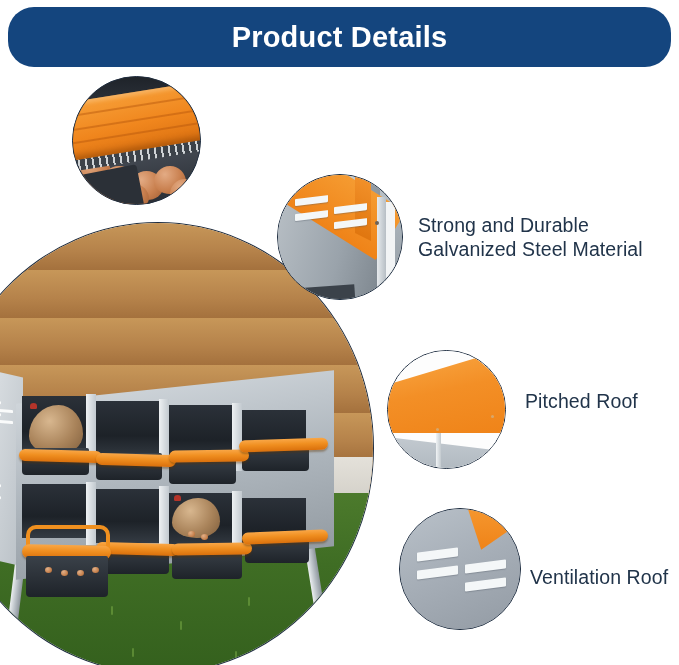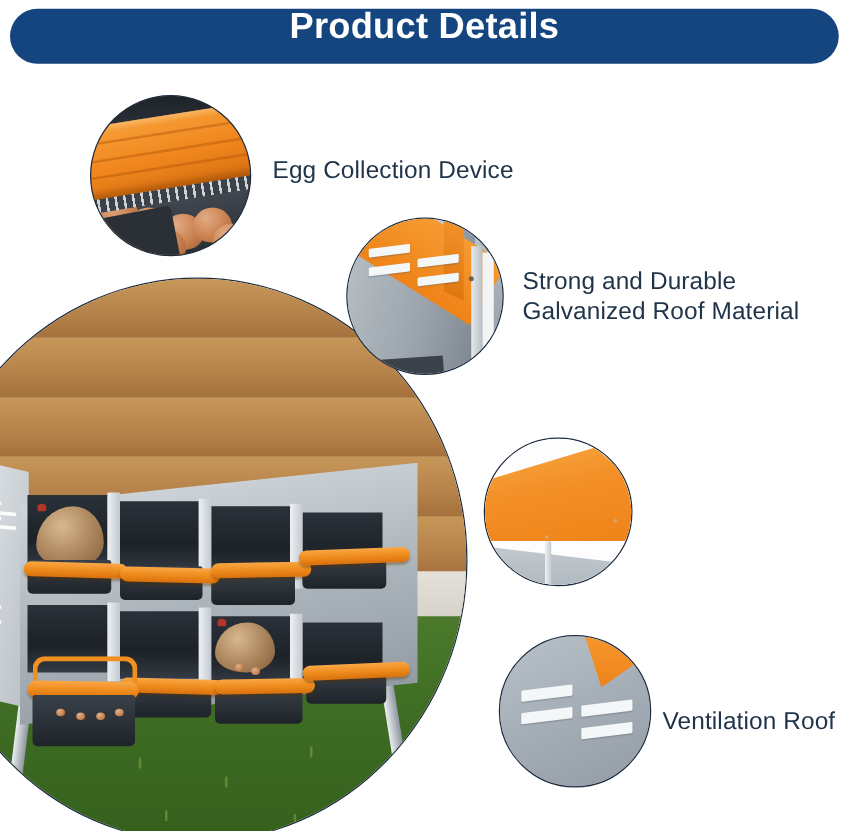--- a/index.html
+++ b/index.html
@@ -18,24 +18,25 @@
     background: #ffffff;
     overflow: hidden;
   }
 
   
   .header-banner {
     position: absolute;
     left: 8px;
     top: 7px;
     width: 663px;
-    height: 44px;
+    height: 60px;
     background: #14457e;
     border-radius: 26px;
     display: flex;
+    align-items: center;
     justify-content: center;
   }
   .header-title {
     color: #ffffff;
     font-size: 29px;
     font-weight: bold;
     letter-spacing: 0.2px;
     line-height: 1;
     white-space: nowrap;
   }
@@ -456,48 +457,48 @@
       <div class="egg e7"></div>
       <div class="egg-grate"></div>
       <div class="egg-lid">
         <div class="egg-lid-rib r1"></div>
         <div class="egg-lid-rib r2"></div>
         <div class="egg-lid-rib r3"></div>
       </div>
       <div class="egg-wedge"></div>
     </div>
   </div>
-  <div class="callout-label" id="label-egg">Egg Collection Device</div>
 
   <div class="bubble" id="bubble-steel">
     <div class="steel-bg"></div>
     <div class="steel-panel"></div>
     <div class="steel-roof"></div>
     <div class="steel-roof-edge"></div>
     <div class="steel-post"></div>
     <div class="steel-gap"></div>
     <div class="vslot s1"></div>
     <div class="vslot s2"></div>
     <div class="vslot s3"></div>
     <div class="vslot s4"></div>
     <div class="steel-dot"></div>
     <div class="steel-bottom"></div>
   </div>
   <div class="callout-label" id="label-steel">Strong and Durable
-Galvanized Roof Material</div>
+Galvanized Steel Material</div>
 
   <div class="bubble" id="bubble-roof">
     <div class="roof-sky"></div>
     <div class="roof-wall"></div>
     <div class="roof-fascia"></div>
     <div class="roof-top"></div>
     <div class="roof-stud"></div>
     <div class="roof-rivet rr1"></div>
     <div class="roof-rivet rr2"></div>
   </div>
+  <div class="callout-label" id="label-roof">Pitched Roof</div>
 
   <div class="bubble" id="bubble-vent">
     <div class="vent-bg"></div>
     <div class="vent-roof"></div>
     <div class="vslot v1"></div>
     <div class="vslot v2"></div>
     <div class="vslot v3"></div>
     <div class="vslot v4"></div>
   </div>
   <div class="callout-label" id="label-vent">Ventilation Roof</div>

